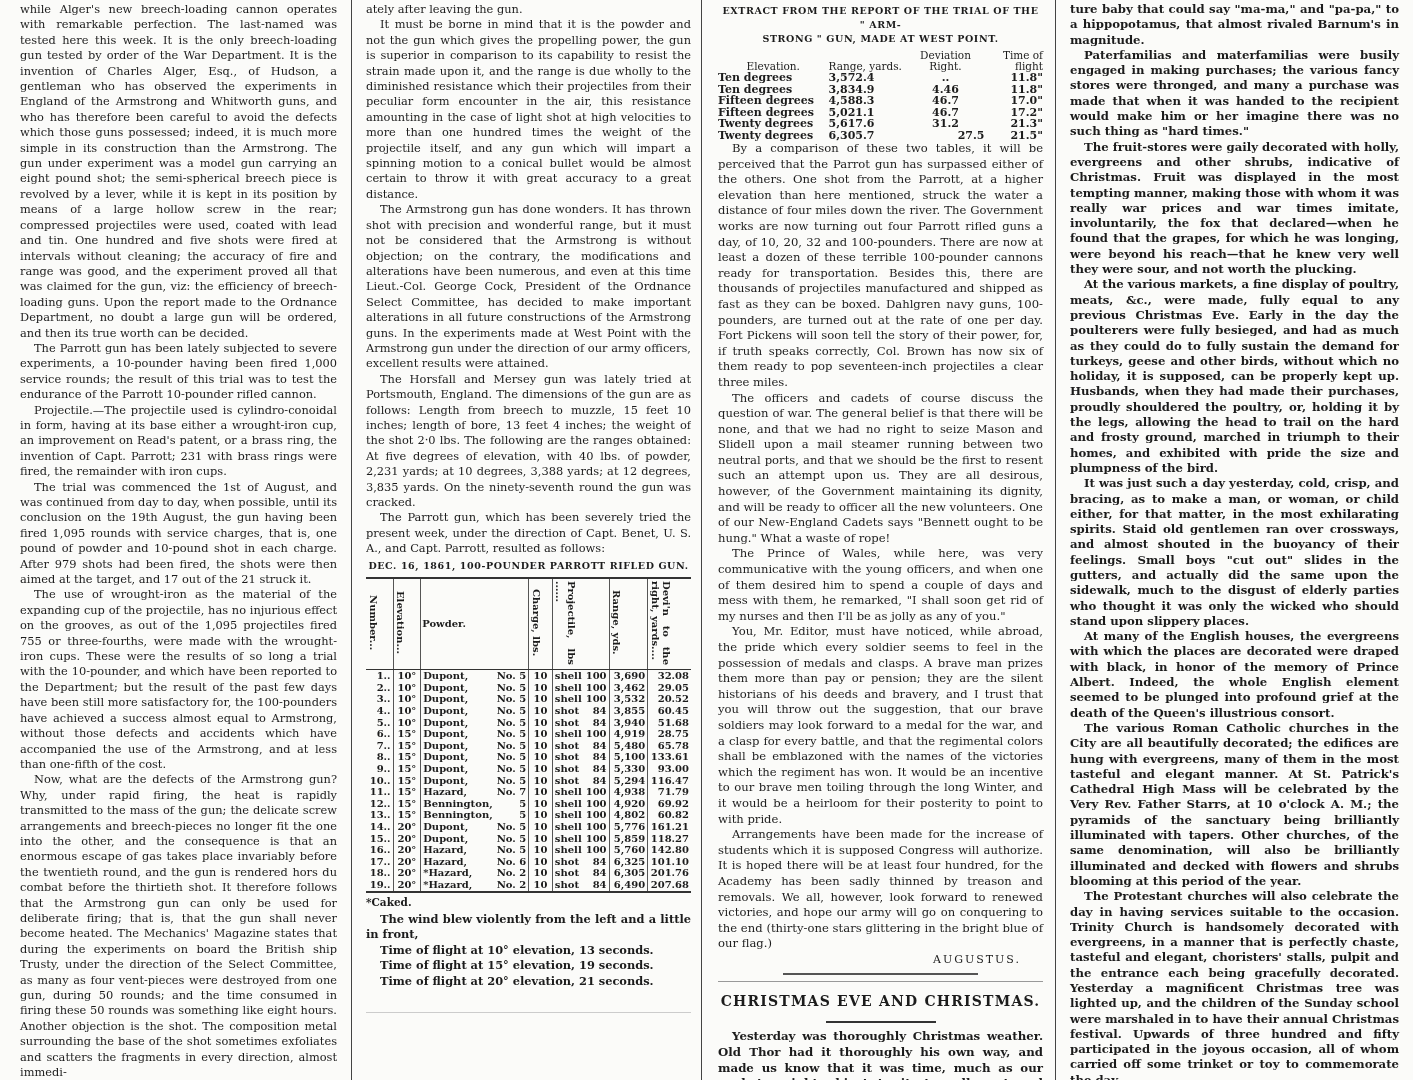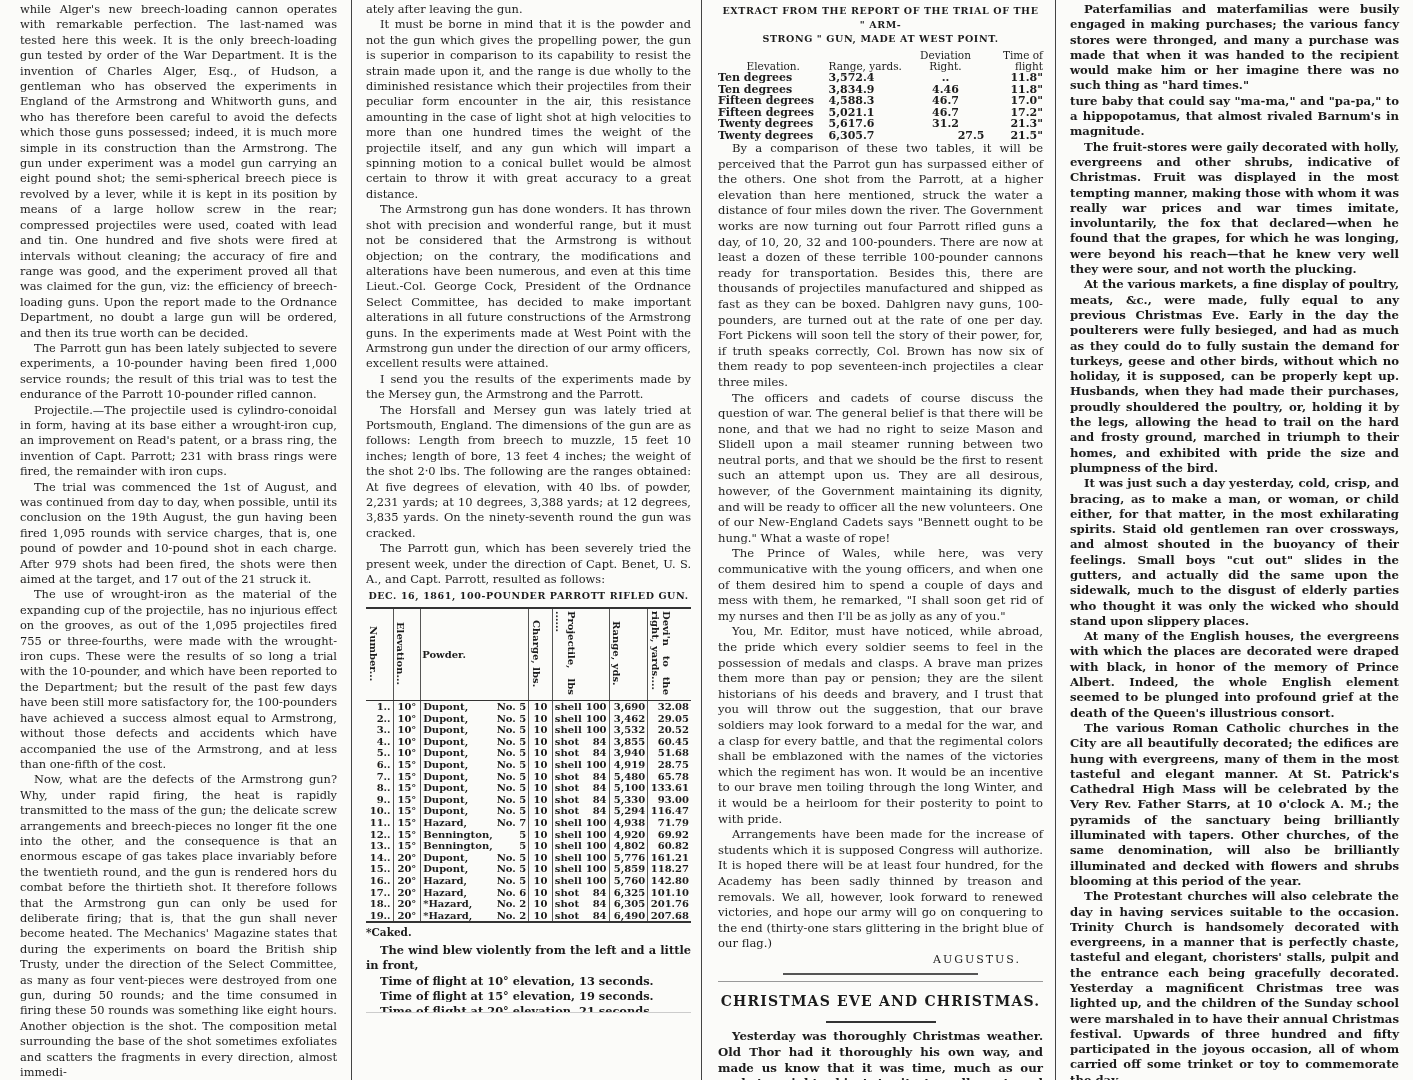--- a/index.html
+++ b/index.html
@@ -56,21 +56,20 @@
   <p>The trial was commenced the 1st of August, and was continued from day to day, when possible, until its conclusion on the 19th August, the gun having been fired 1,095 rounds with service charges, that is, one pound of powder and 10-pound shot in each charge. After 979 shots had been fired, the shots were then aimed at the target, and 17 out of the 21 struck it.</p>
   <p>The use of wrought-iron as the material of the expanding cup of the projectile, has no injurious effect on the grooves, as out of the 1,095 projectiles fired 755 or three-fourths, were made with the wrought-iron cups. These were the results of so long a trial with the 10-pounder, and which have been reported to the Department; but the result of the past few days have been still more satisfactory for, the 100-pounders have achieved a success almost equal to Armstrong, without those defects and accidents which have accompanied the use of the Armstrong, and at less than one-fifth of the cost.</p>
   <p>Now, what are the defects of the Armstrong gun? Why, under rapid firing, the heat is rapidly transmitted to the mass of the gun; the delicate screw arrangements and breech-pieces no longer fit the one into the other, and the consequence is that an enormous escape of gas takes place invariably before the twentieth round, and the gun is rendered hors du combat before the thirtieth shot. It therefore follows that the Armstrong gun can only be used for deliberate firing; that is, that the gun shall never become heated. The Mechanics' Magazine states that during the experiments on board the British ship Trusty, under the direction of the Select Committee, as many as four vent-pieces were destroyed from one gun, during 50 rounds; and the time consumed in firing these 50 rounds was something like eight hours. Another objection is the shot. The composition metal surrounding the base of the shot sometimes exfoliates and scatters the fragments in every direction, almost immedi-</p>
 </div>
 
 <div class="col" id="col2">
   <div class="clipwrap">
     <p style="text-indent:0">ately after leaving the gun.</p>
     <p>It must be borne in mind that it is the powder and not the gun which gives the propelling power, the gun is superior in comparison to its capability to resist the strain made upon it, and the range is due wholly to the diminished resistance which their projectiles from their peculiar form encounter in the air, this resistance amounting in the case of light shot at high velocities to more than one hundred times the weight of the projectile itself, and any gun which will impart a spinning motion to a conical bullet would be almost certain to throw it with great accuracy to a great distance.</p>
     <p>The Armstrong gun has done wonders. It has thrown shot with precision and wonderful range, but it must not be considered that the Armstrong is without objection; on the contrary, the modifications and alterations have been numerous, and even at this time Lieut.-Col. George Cock, President of the Ordnance Select Committee, has decided to make important alterations in all future constructions of the Armstrong guns. In the experiments made at West Point with the Armstrong gun under the direction of our army officers, excellent results were attained.</p>
-    <p>I send you the results of the experiments made by the Mersey gun, the Armstrong and the Parrott.</p>
     <p>The Horsfall and Mersey gun was lately tried at Portsmouth, England. The dimensions of the gun are as follows: Length from breech to muzzle, 15 feet 10 inches; length of bore, 13 feet 4 inches; the weight of the shot 2·0 lbs. The following are the ranges obtained: At five degrees of elevation, with 40 lbs. of powder, 2,231 yards; at 10 degrees, 3,388 yards; at 12 degrees, 3,835 yards. On the ninety-seventh round the gun was cracked.</p>
     <p>The Parrott gun, which has been severely tried the present week, under the direction of Capt. Benet, U. S. A., and Capt. Parrott, resulted as follows:</p>
     <div class="heading-small">Dec. 16, 1861, 100-pounder Parrott rifled gun.</div>
     <table class="data">
       <thead>
         <tr>
           <th style="width:28px"><span class="v">Number...</span></th>
           <th style="width:32px"><span class="v">Elevation...</span></th>
           <th colspan="2"><span>Powder.</span></th>
           <th style="width:30px"><span class="v">Charge, lbs.</span></th>
@@ -363,22 +362,22 @@
   <div class="sigline">AUGUSTUS.</div>
   <div class="divider"></div>
   <div class="clip-box">
     <div class="clip-title">CHRISTMAS EVE AND CHRISTMAS.</div>
     <div class="clip-title-rule"></div>
     <p>Yesterday was thoroughly Christmas weather. Old Thor had it thoroughly his own way, and made us know that it was time, much as our pockets might object to it, to sally out and purchase some toy or token to gladden the hearts of the little ones at home. Notwithstanding the war, the stores presented as gay an appearance as ever. Articles of every description were displayed for sale in the windows, from a minia-</p>
   </div>
 </div>
 
 <div class="col bold-col" id="col4" style="font-size:11.7px;line-height:15.3px">
+  <p style="text-indent:0">ture baby that could say "ma-ma," and "pa-pa," to a hippopotamus, that almost rivaled Barnum's in magnitude.</p>
   <p>Paterfamilias and materfamilias were busily engaged in making purchases; the various fancy stores were thronged, and many a purchase was made that when it was handed to the recipient would make him or her imagine there was no such thing as "hard times."</p>
-  <p style="text-indent:0">ture baby that could say "ma-ma," and "pa-pa," to a hippopotamus, that almost rivaled Barnum's in magnitude.</p>
   <p>The fruit-stores were gaily decorated with holly, evergreens and other shrubs, indicative of Christmas. Fruit was displayed in the most tempting manner, making those with whom it was really war prices and war times imitate, involuntarily, the fox that declared—when he found that the grapes, for which he was longing, were beyond his reach—that he knew very well they were sour, and not worth the plucking.</p>
   <p>At the various markets, a fine display of poultry, meats, &amp;c., were made, fully equal to any previous Christmas Eve. Early in the day the poulterers were fully besieged, and had as much as they could do to fully sustain the demand for turkeys, geese and other birds, without which no holiday, it is supposed, can be properly kept up. Husbands, when they had made their purchases, proudly shouldered the poultry, or, holding it by the legs, allowing the head to trail on the hard and frosty ground, marched in triumph to their homes, and exhibited with pride the size and plumpness of the bird.</p>
   <p>It was just such a day yesterday, cold, crisp, and bracing, as to make a man, or woman, or child either, for that matter, in the most exhilarating spirits. Staid old gentlemen ran over crossways, and almost shouted in the buoyancy of their feelings. Small boys "cut out" slides in the gutters, and actually did the same upon the sidewalk, much to the disgust of elderly parties who thought it was only the wicked who should stand upon slippery places.</p>
   <p>At many of the English houses, the evergreens with which the places are decorated were draped with black, in honor of the memory of Prince Albert. Indeed, the whole English element seemed to be plunged into profound grief at the death of the Queen's illustrious consort.</p>
   <p>The various Roman Catholic churches in the City are all beautifully decorated; the edifices are hung with evergreens, many of them in the most tasteful and elegant manner. At St. Patrick's Cathedral High Mass will be celebrated by the Very Rev. Father Starrs, at 10 o'clock A. M.; the pyramids of the sanctuary being brilliantly illuminated with tapers. Other churches, of the same denomination, will also be brilliantly illuminated and decked with flowers and shrubs blooming at this period of the year.</p>
   <p>The Protestant churches will also celebrate the day in having services suitable to the occasion. Trinity Church is handsomely decorated with evergreens, in a manner that is perfectly chaste, tasteful and elegant, choristers' stalls, pulpit and the entrance each being gracefully decorated. Yesterday a magnificent Christmas tree was lighted up, and the children of the Sunday school were marshaled in to have their annual Christmas festival. Upwards of three hundred and fifty participated in the joyous occasion, all of whom carried off some trinket or toy to commemorate the day.</p>
 
 </div>
 
 </body></html>

